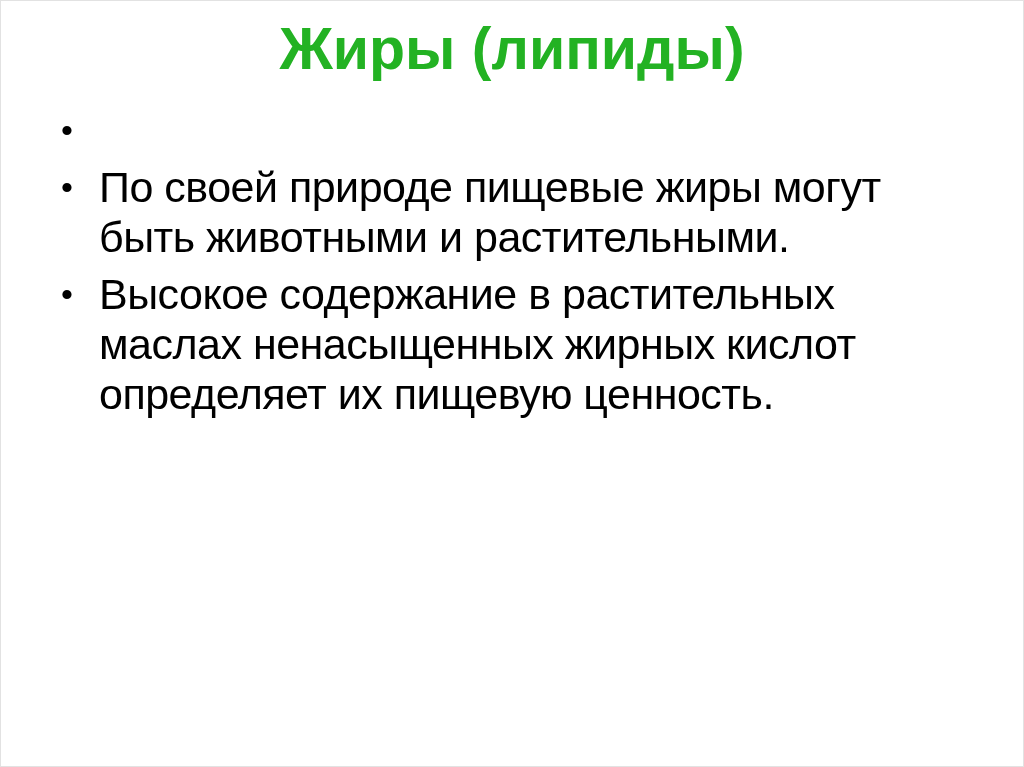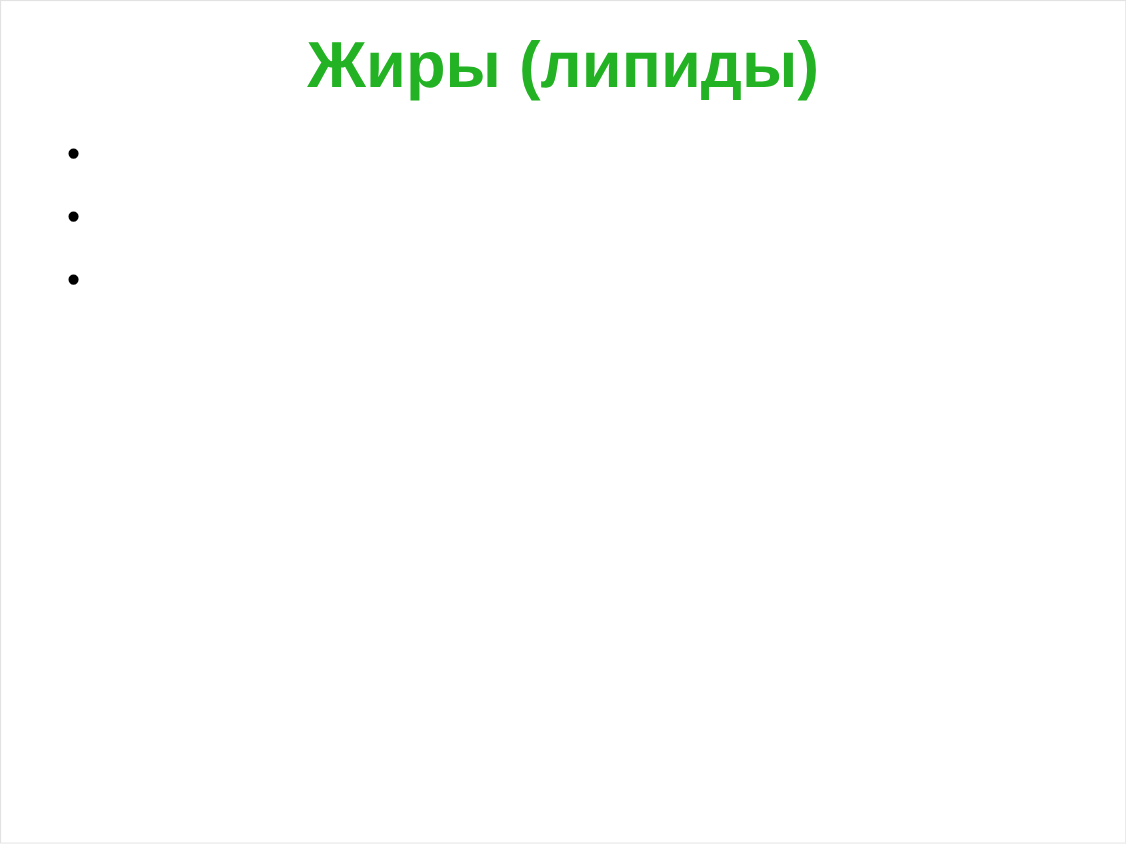--- a/index.html
+++ b/index.html
@@ -9,21 +9,21 @@
     background: #ffffff;
   }
   .slide {
     width: 1024px;
     height: 767px;
     background: #ffffff;
     border: 1px solid #e2e2e2;
     overflow: hidden;
   }
   .slide-title {
-    margin-top: 24px;
+    margin-top: 14px;
     text-align: center;
     font-size: 59px;
     line-height: 1.16;
     font-weight: bold;
     color: #23b223;
     letter-spacing: 0px;
   }
   .bullet-list {
     list-style: none;
     margin: 22px 0 0 0;
@@ -53,18 +53,23 @@
 
 <div class="slide">
   <h1 class="slide-title">Жиры (липиды)</h1>
 
   <ul class="bullet-list">
     <li class="bullet-item">
       <span class="bullet-marker">•</span>
     </li>
     <li class="bullet-item">
       <span class="bullet-marker">•</span>
+      <span class="bullet-text">По своей природе пищевые жиры могут
+быть животными и растительными.</span>
     </li>
     <li class="bullet-item">
       <span class="bullet-marker">•</span>
+      <span class="bullet-text">Высокое содержание в растительных
+маслах ненасыщенных жирных кислот
+определяет их пищевую ценность.</span>
     </li>
   </ul>
 </div>
 
 </body></html>

